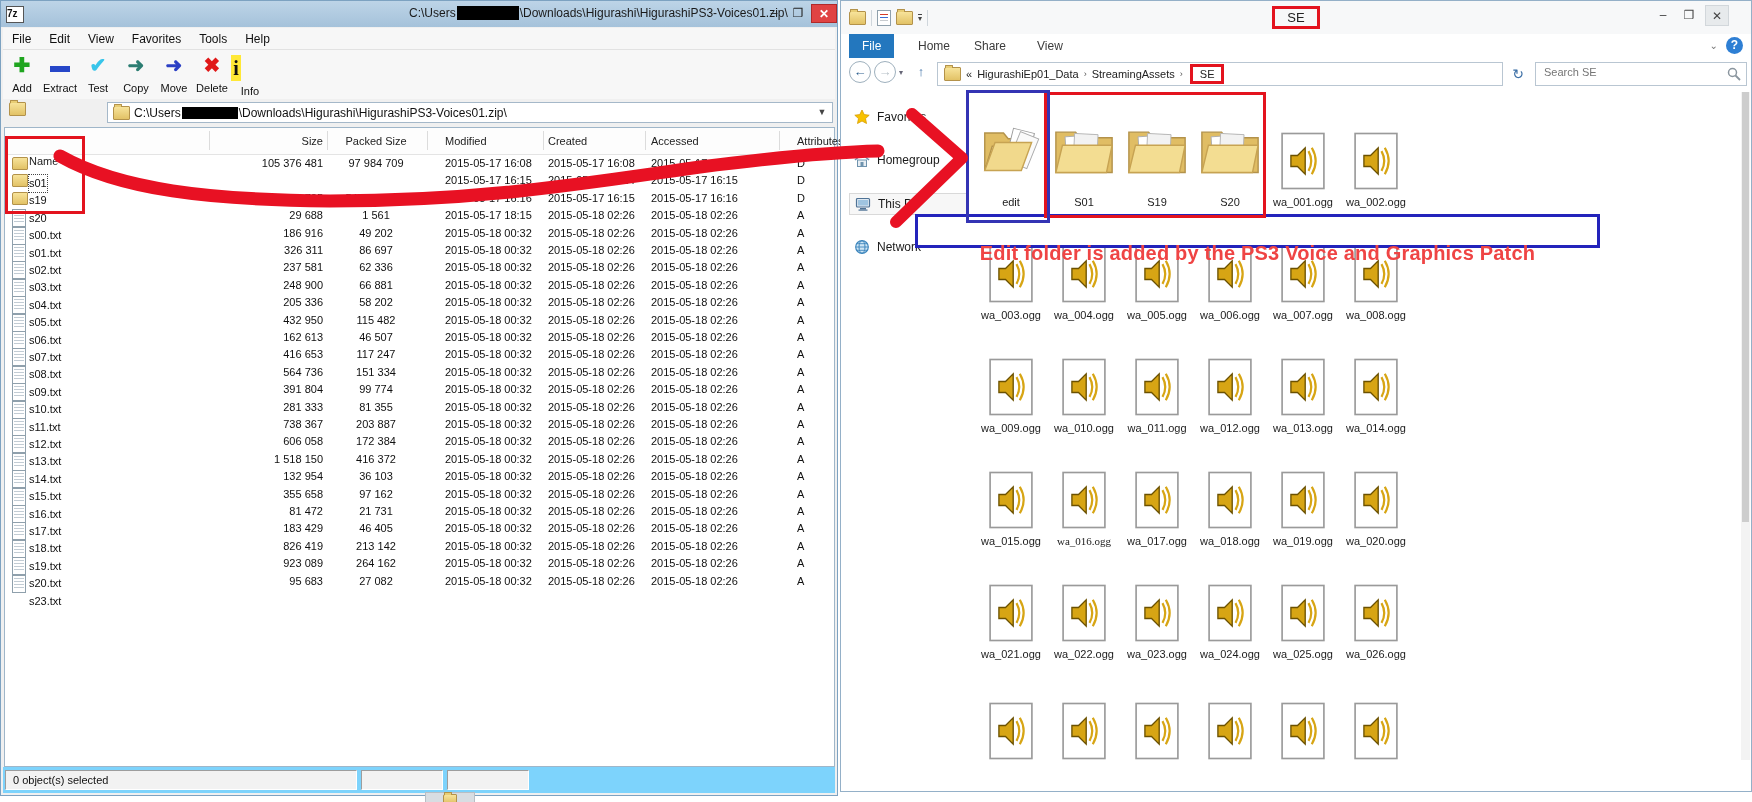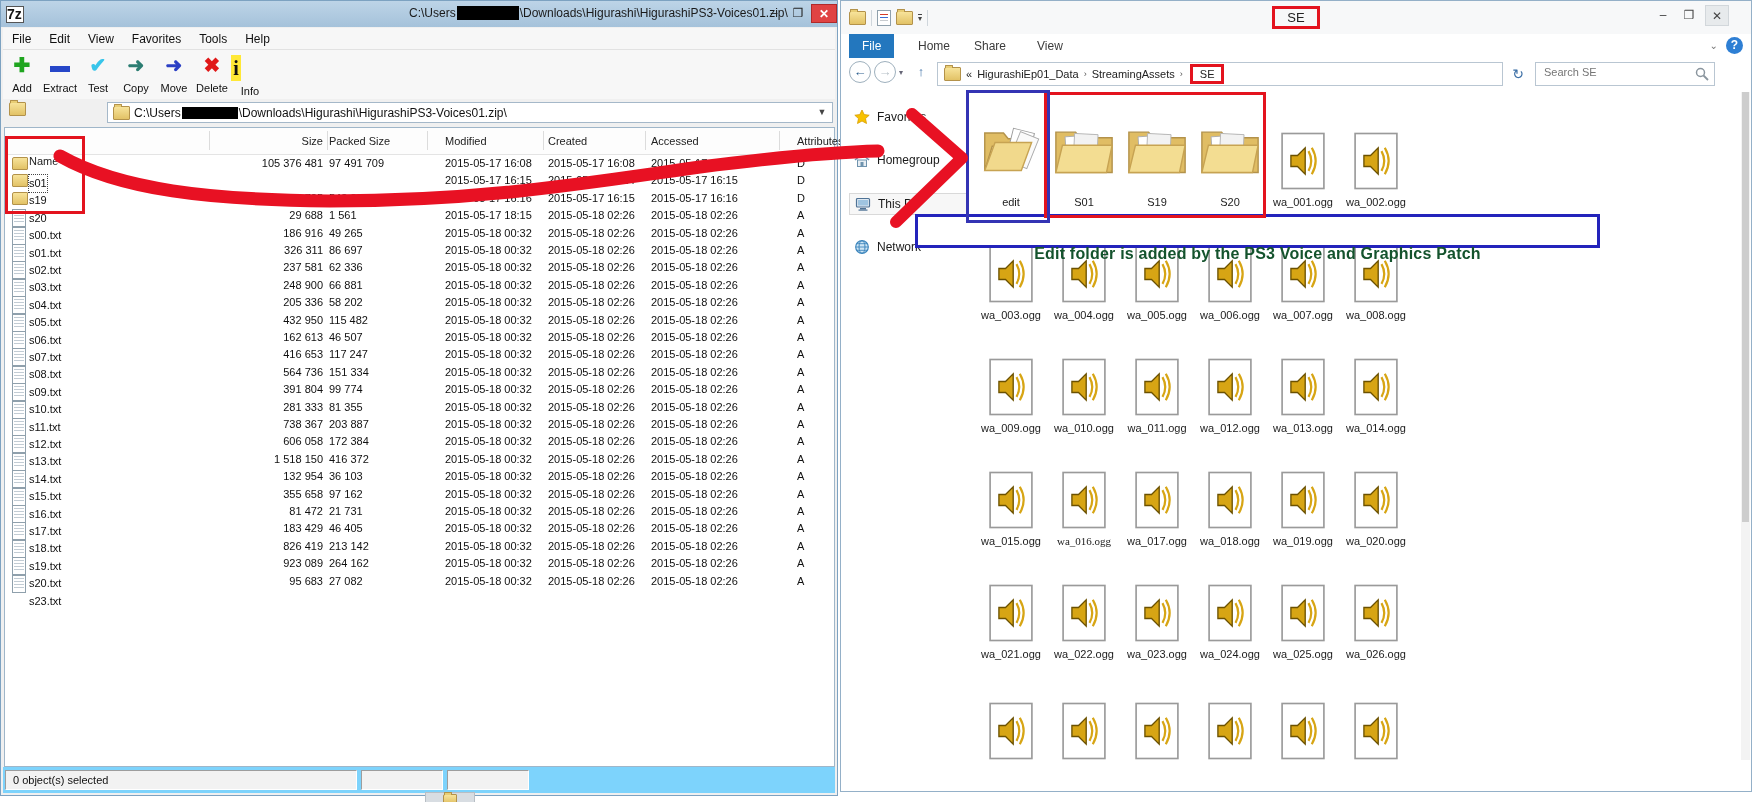--- a/index.html
+++ b/index.html
@@ -1,20 +1,20 @@
 <!DOCTYPE html>
 <html><head>
 <meta charset="utf-8">
 <style>
   html,body{margin:0;padding:0;background:#fff;font-family:"Liberation Sans",sans-serif;}
   #stage{position:relative;width:1752px;height:802px;overflow:hidden;background:#ffffff;}
   
   #zwin{position:absolute;left:0;top:0;width:838px;height:796px;background:#f0f0f0;border:1px solid #7da2c1;box-sizing:border-box;}
   #ztitle{position:absolute;left:0;top:0;right:0;height:26px;background:linear-gradient(#bdd4e7,#a5c2da);display:flex;align-items:center;}
-  #zicon{width:16px;height:15px;background:#fff;border:1px solid #555;margin-left:5px;font-size:14px;font-weight:bold;color:#111;line-height:14px;}
+  #zicon{width:16px;height:15px;background:#fff;border:1px solid #555;margin-left:5px;font-size:10px;font-weight:bold;color:#111;line-height:14px;}
   #ztitletext{position:absolute;left:408px;top:5px;font-size:12px;color:#1a1a1a;display:flex;align-items:center;white-space:nowrap;}
   .redact{display:inline-block;width:62px;height:14px;background:#000;margin:0 1px;}
   .zcap{position:absolute;top:3px;width:22px;height:19px;text-align:center;line-height:18px;font-size:12px;color:#222;}
   #zmin{left:762px;} #zmax{left:786px;}
   #zclose{left:810px;width:26px;background:#e04343;color:#fff;border:1px solid #b02a2a;box-sizing:border-box;font-weight:bold;}
   #zmenu{position:absolute;left:2px;top:27px;right:2px;height:21px;background:#f7f7f7;border-bottom:1px solid #e2e2e2;display:flex;align-items:center;}
   .zmenu-item{font-size:12px;color:#111;padding:0 9px;}
   #ztools{position:absolute;left:2px;top:49px;right:2px;height:49px;background:#f7f7f7;display:flex;}
   .ztool{width:38px;text-align:center;padding-top:2px;}
   .ztool .glyph{display:block;height:26px;font-size:20px;line-height:26px;font-weight:bold;}
@@ -30,21 +30,21 @@
   #zcombo .path{display:flex;align-items:center;white-space:nowrap;margin-left:4px;}
   #zcombo-arrow{position:absolute;right:2px;top:2px;width:16px;height:15px;font-size:9px;color:#444;text-align:center;line-height:15px;}
   #zlist{position:absolute;left:3px;top:126px;width:831px;height:640px;background:#fff;border:1px solid #9fb6c9;box-sizing:border-box;}
   #zhead{position:absolute;left:0;top:0;right:0;height:26px;background:#fdfdfd;border-bottom:1px solid #e4e4e4;}
   #zhead .cell{color:#222;top:5px;}
   .hsep{position:absolute;top:3px;width:1px;height:19px;background:#dcdcdc;}
   #zrows{position:absolute;left:0;top:27px;right:0;bottom:0;}
   .zrow{position:absolute;left:0;right:0;height:17px;}
   .cell{position:absolute;height:17px;line-height:17px;font-size:11px;color:#101010;white-space:nowrap;}
   .c-name{left:24px;margin-top:20px;} .c-size{left:206px;width:112px;text-align:right;}
-  .c-packed{left:324px;width:94px;text-align:left;} .c-mod{left:440px;} .c-cre{left:543px;}
+  .c-packed{left:324px;width:94px;text-align:center;} .c-mod{left:440px;} .c-cre{left:543px;}
   .c-acc{left:646px;} .c-attr{left:792px;}
   .zi{position:absolute;left:7px;top:2px;}
   .zi-folder{width:14px;height:11px;background:linear-gradient(#f7e39a,#e2c266);border:1px solid #b3924a;border-radius:2px 1px 1px 1px;}
   .zi-txt{width:10px;height:12px;background:#fff;border:1px solid #8fa0ac;box-shadow:inset 0 -2px 0 #fff;background-image:repeating-linear-gradient(#fff 0 2px,#c2ccd4 2px 3px);background-clip:content-box;padding:2px 1px;}
   .focus-dotted{outline:1px dotted #444;}
   #zstatus{position:absolute;left:2px;bottom:2px;right:2px;height:26px;background:#7dd3fc;}
   .zpane{position:absolute;top:3px;height:20px;border:1px solid;border-color:#9d9d9d #ffffff #ffffff #9d9d9d;background:#f2f2f2;font-size:11px;line-height:18px;padding:0 7px;box-sizing:border-box;color:#111;}
   
   #ewin{position:absolute;left:840px;top:0;width:912px;height:792px;background:#fff;border:1px solid #94b0c8;box-sizing:border-box;}
   #etitle{position:absolute;left:0;top:0;right:0;height:33px;background:#f7f8f9;display:flex;align-items:center;}
@@ -68,21 +68,21 @@
   .navcirc.gray{color:#b9c2c9;}
   #navback{left:8px;} #navfwd{left:33px;}
   #navdrop{position:absolute;left:58px;top:10px;font-size:8px;color:#667;}
   #navup{position:absolute;left:70px;top:4px;width:20px;height:20px;font-size:13px;color:#3b6ea5;text-align:center;line-height:20px;}
   #eaddrbox{position:absolute;left:96px;top:4px;width:566px;height:24px;border:1px solid #b9c6d2;background:#fff;box-sizing:border-box;display:flex;align-items:center;font-size:11px;color:#222;}
   #eaddrbox .crumbs{display:flex;align-items:center;white-space:nowrap;margin-left:5px;gap:5px;}
   .crumb-sep{font-size:9px;color:#555;}
   .crumb-se{border:3px solid #e3131e;padding:1px 7px;margin-left:2px;}
   #addr-chev{position:absolute;left:642px;top:11px;font-size:9px;color:#556;}
   #refreshbtn{position:absolute;left:666px;top:4px;width:22px;height:24px;text-align:center;line-height:24px;color:#3b6ea5;font-size:14px;}
-  #esearch{position:absolute;left:694px;top:4px;width:180px;height:24px;border:1px solid #b9c6d2;background:#fff;box-sizing:border-box;}
+  #esearch{position:absolute;left:694px;top:4px;width:212px;height:24px;border:1px solid #b9c6d2;background:#fff;box-sizing:border-box;}
   #esearch input{position:absolute;left:6px;top:2px;width:170px;border:none;outline:none;font-size:11px;color:#333;font-family:"Liberation Sans",sans-serif;background:transparent;}
   #esearch .mag{position:absolute;right:5px;top:4px;width:14px;height:14px;}
   
   #ebody{position:absolute;left:0;top:90px;right:0;bottom:30px;background:#fff;overflow:hidden;}
   .sb-item{position:absolute;left:8px;width:118px;height:22px;display:flex;align-items:center;gap:7px;font-size:12px;color:#1a1a1a;}
   .sb-item.selected{border:1px solid #d9d9d9;background:#f7f7f7;box-sizing:border-box;}
   .sb-ic{width:16px;height:16px;flex:0 0 16px;margin-left:5px;}
   .tile{position:absolute;width:66px;text-align:center;}
   .ticon{display:flex;align-items:flex-end;justify-content:center;}
   .tlabel{font-size:11px;color:#1b1b1b;margin-top:3px;white-space:nowrap;}
@@ -92,21 +92,21 @@
   #estatus .st1{margin-left:13px;} 
   .st-sep{width:1px;height:16px;background:#d9d9d9;margin:0 10px;}
   #vtoggles{position:absolute;right:14px;bottom:6px;display:flex;gap:4px;}
   .vtg{width:18px;height:18px;box-sizing:border-box;}
   .vtg-list{background:repeating-linear-gradient(#fff 0 2px,#9aa6b0 2px 4px);border:1px solid #cfd6dc;}
   .vtg-thumb{border:1px solid #7fb2e0;background:#d6e9fa;box-shadow:inset 2px 2px 0 #8fb8de, inset -2px -2px 0 #8fb8de;}
   
   .ann-box{position:absolute;border:3px solid #e3131e;z-index:55;pointer-events:none;}
   .ann-box-blue{position:absolute;border:3px solid #3434b4;z-index:56;pointer-events:none;}
   #caption{position:absolute;left:915px;top:214px;width:685px;height:34px;background:rgba(255,255,255,0.95);border:3px solid #2323bb;box-sizing:border-box;z-index:54;display:flex;align-items:center;justify-content:center;}
-  #caption span{font-size:16px;font-weight:800;color:#14532d;letter-spacing:0.2px;white-space:nowrap;margin-top:45px;}
+  #caption span{font-size:20px;font-weight:800;color:#ef4444;letter-spacing:0.2px;white-space:nowrap;margin-top:45px;}
   #arrowsvg{position:absolute;left:0;top:0;z-index:70;pointer-events:none;}
   
   #tbar{position:absolute;left:425px;top:792px;width:48px;height:10px;background:#d8dde2;border:1px solid #b8bec4;z-index:5;display:flex;justify-content:center;}
   #tbar .minifold{width:12px;height:8px;margin-top:1px;}
   .svgic{display:block;}
 </style>
 </head>
 <body>
 
 <div id="stage">
@@ -212,21 +212,21 @@
           <div class="hsep" style="left: 422px;"></div>
           <div class="hsep" style="left: 538px;"></div>
           <div class="hsep" style="left: 640px;"></div>
           <div class="hsep" style="left: 774px;"></div>
         </div>
       <div id="zrows">
           <div class="zrow" style="top: 0px;">
             <span class="zi zi-folder"></span>
             <span class="cell c-name focus-dotted">s01</span>
             <span class="cell c-size">105 376 481</span>
-            <span class="cell c-packed">97 491 709</span>
+            <span class="cell c-packed">97 984 709</span>
             <span class="cell c-mod">2015-05-17 16:08</span>
             <span class="cell c-cre">2015-05-17 16:08</span>
             <span class="cell c-acc">2015-05-17 16:08</span>
             <span class="cell c-attr">D</span>
           </div>
           <div class="zrow" style="top: 17.4px;">
             <span class="zi zi-folder"></span>
             <span class="cell c-name">s19</span>
             <span class="cell c-size"></span>
             <span class="cell c-packed"></span>
@@ -252,21 +252,21 @@
             <span class="cell c-packed">1 561</span>
             <span class="cell c-mod">2015-05-17 18:15</span>
             <span class="cell c-cre">2015-05-18 02:26</span>
             <span class="cell c-acc">2015-05-18 02:26</span>
             <span class="cell c-attr">A</span>
           </div>
           <div class="zrow" style="top: 69.6px;">
             <span class="zi zi-txt"></span>
             <span class="cell c-name">s01.txt</span>
             <span class="cell c-size">186 916</span>
-            <span class="cell c-packed">49 265</span>
+            <span class="cell c-packed">49 202</span>
             <span class="cell c-mod">2015-05-18 00:32</span>
             <span class="cell c-cre">2015-05-18 02:26</span>
             <span class="cell c-acc">2015-05-18 02:26</span>
             <span class="cell c-attr">A</span>
           </div>
           <div class="zrow" style="top: 87px;">
             <span class="zi zi-txt"></span>
             <span class="cell c-name">s02.txt</span>
             <span class="cell c-size">326 311</span>
             <span class="cell c-packed">86 697</span>

